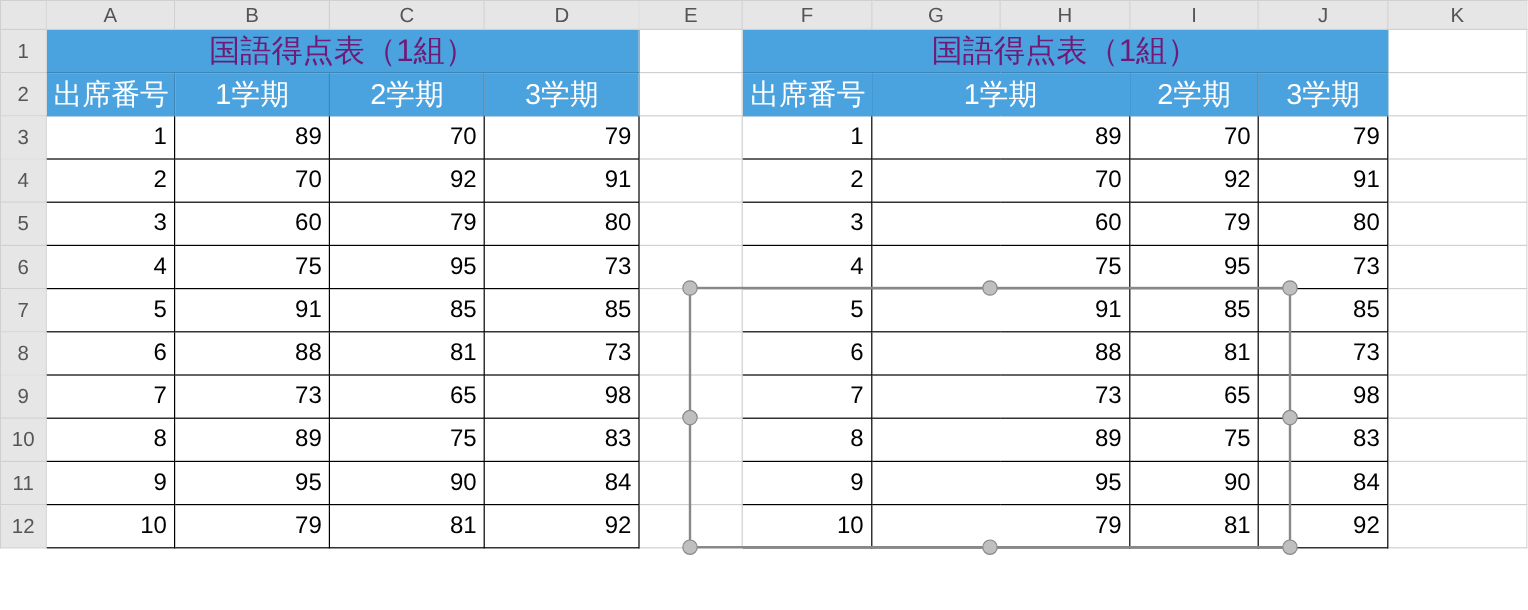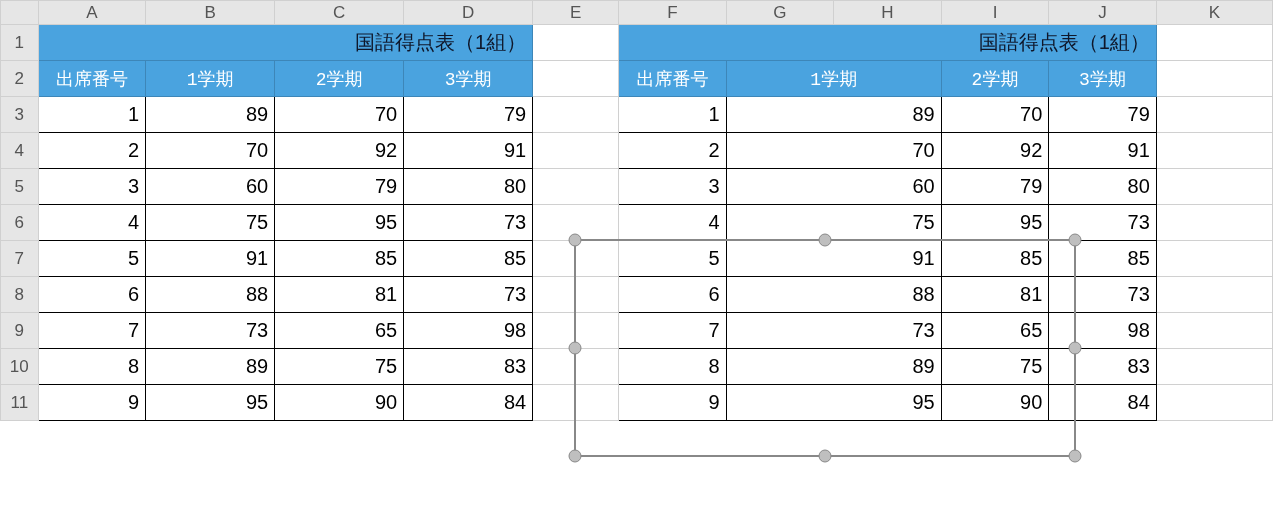--- a/index.html
+++ b/index.html
@@ -35,32 +35,31 @@
     text-align:center;
     font-size:17px;
     color:#555;
   }
   table.grid th.corner{
     background:var(--row-header-bg);
     height:24px;
   }
   .title-cell{
     background:var(--title-bg)!important;
-    color:#0f172a;
-    text-align:right;
-    font-size:20px;
+    color:#701a75;
+    text-align:center;
+    font-size:26px;
     border:1px solid #3d86b8!important;
   }
   .hdr-cell{
     background:var(--title-bg)!important;
     color:#fff;
     text-align:center;
-    font-size:18px;
+    font-size:24px;
     border:1px solid #3d86b8!important;
-    font-family:Liberation Mono, monospace;
   }
   .data-cell{
     text-align:right;
     border:1px solid var(--cell-border)!important;
     font-size:20px;
   }
   .sel-handles circle{fill:var(--handle);stroke:#888;stroke-width:1;}
   .sel-handles{position:absolute;left:0;top:0;pointer-events:none;}
 </style>
 </head>
@@ -225,20 +224,33 @@
           <th class="rowhdr">11</th>
           <td class="data-cell">9</td>
           <td class="data-cell">95</td>
           <td class="data-cell">90</td>
           <td class="data-cell">84</td>
           <td class=""></td>
           <td class="data-cell">9</td>
           <td class="data-cell" colspan="2">95</td>
           <td class="data-cell">90</td>
           <td class="data-cell">84</td>
+          <td class=""></td>
+        </tr>
+        <tr>
+          <th class="rowhdr">12</th>
+          <td class="data-cell">10</td>
+          <td class="data-cell">79</td>
+          <td class="data-cell">81</td>
+          <td class="data-cell">92</td>
+          <td class=""></td>
+          <td class="data-cell">10</td>
+          <td class="data-cell" colspan="2">79</td>
+          <td class="data-cell">81</td>
+          <td class="data-cell">92</td>
           <td class=""></td>
         </tr>
       </tbody>
     </table>
   <svg id="sel-svg" class="sel-handles" width="1273" height="508">
       <rect x="575" y="240" width="500" height="216" fill="none" stroke="#888" stroke-width="2"></rect>
       <circle cx="575" cy="240" r="6" fill="#d9d9d9" stroke="#888"></circle>
       <circle cx="825" cy="240" r="6" fill="#d9d9d9" stroke="#888"></circle>
       <circle cx="1075" cy="240" r="6" fill="#d9d9d9" stroke="#888"></circle>
       <circle cx="575" cy="348" r="6" fill="#d9d9d9" stroke="#888"></circle>

